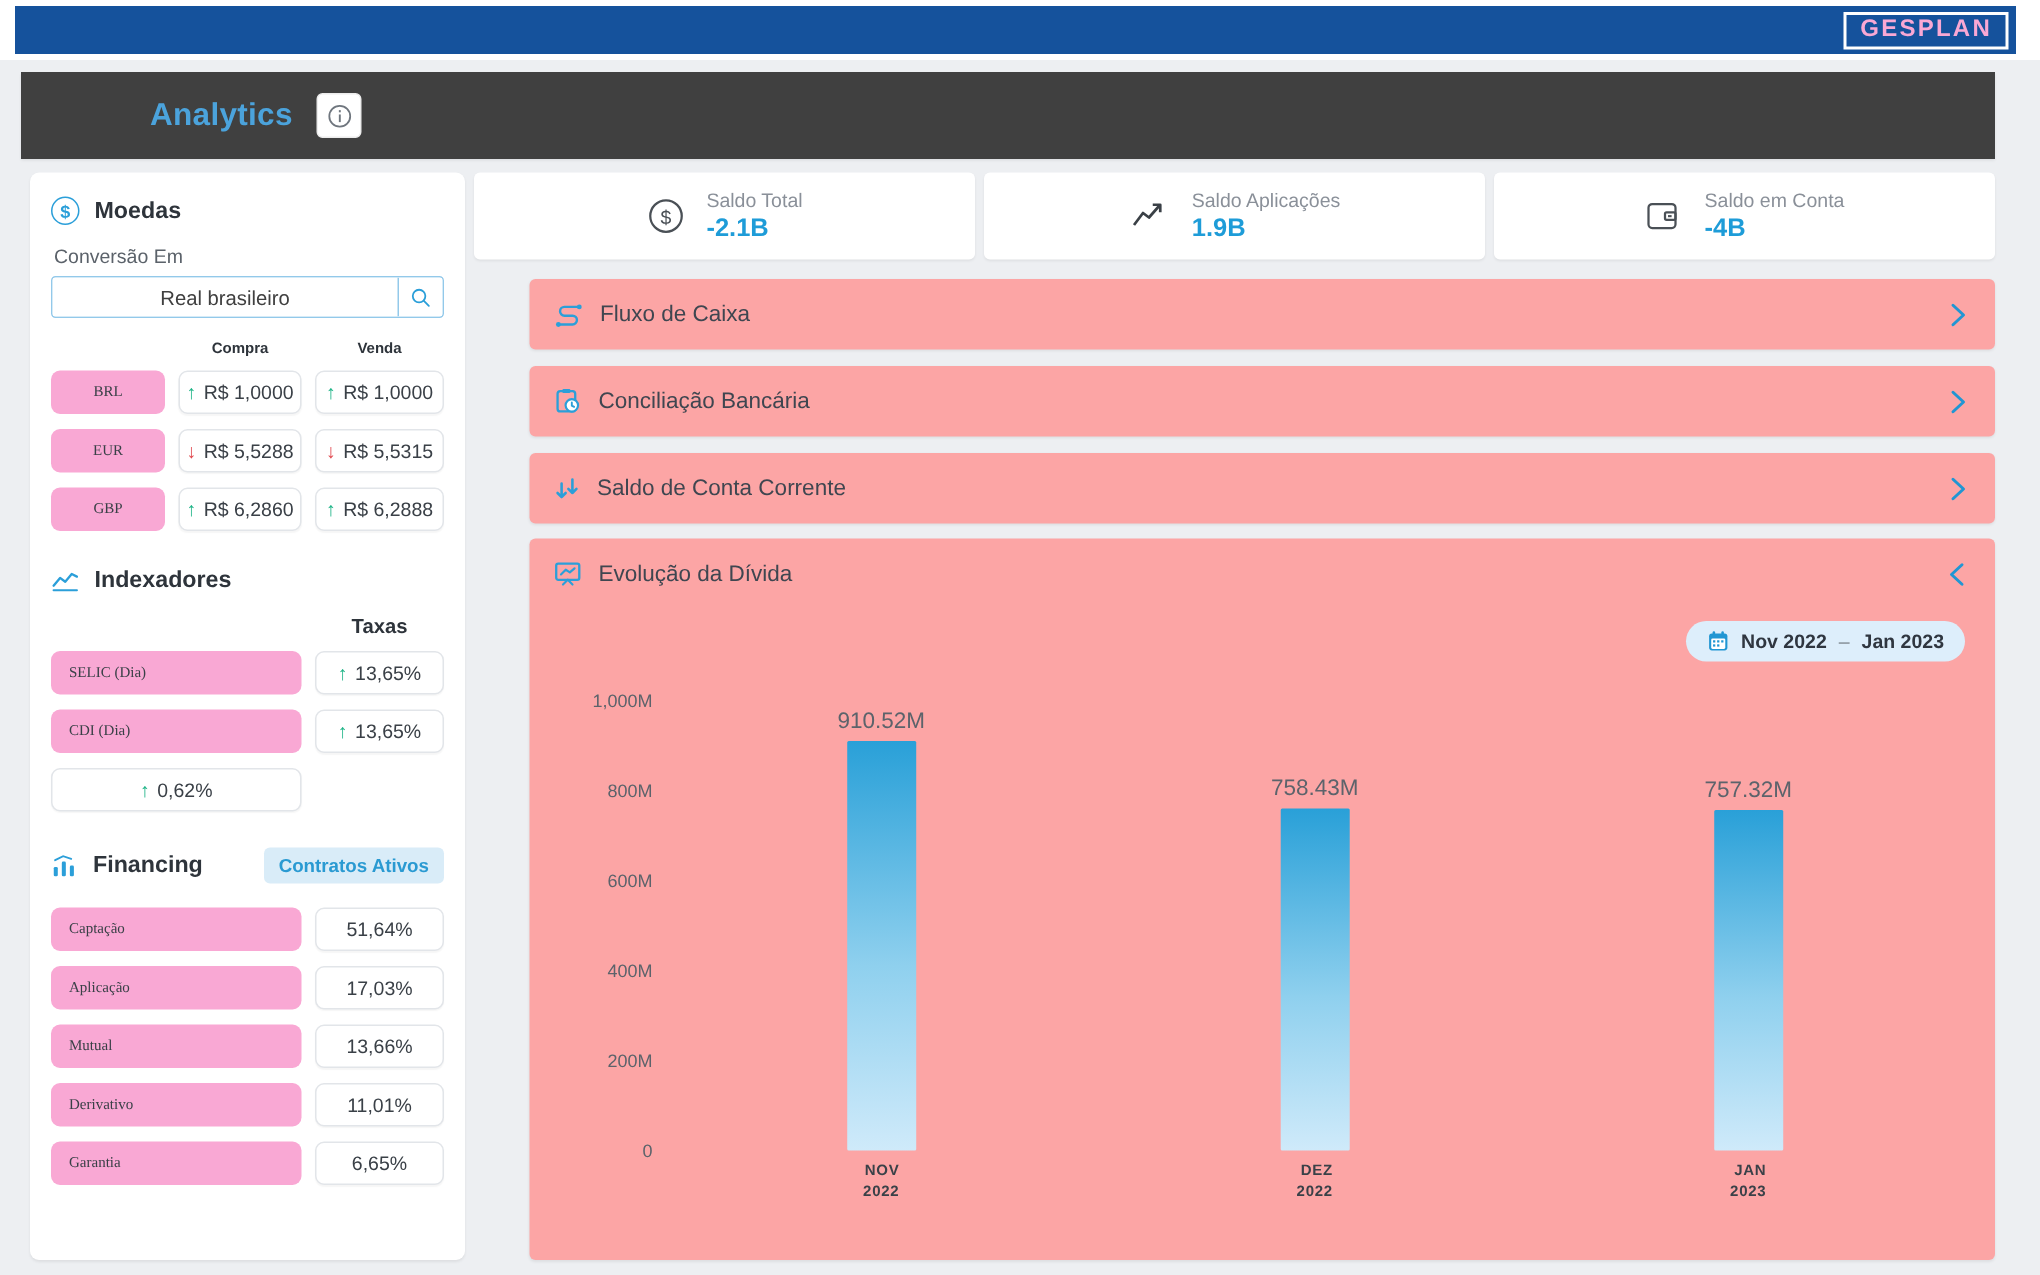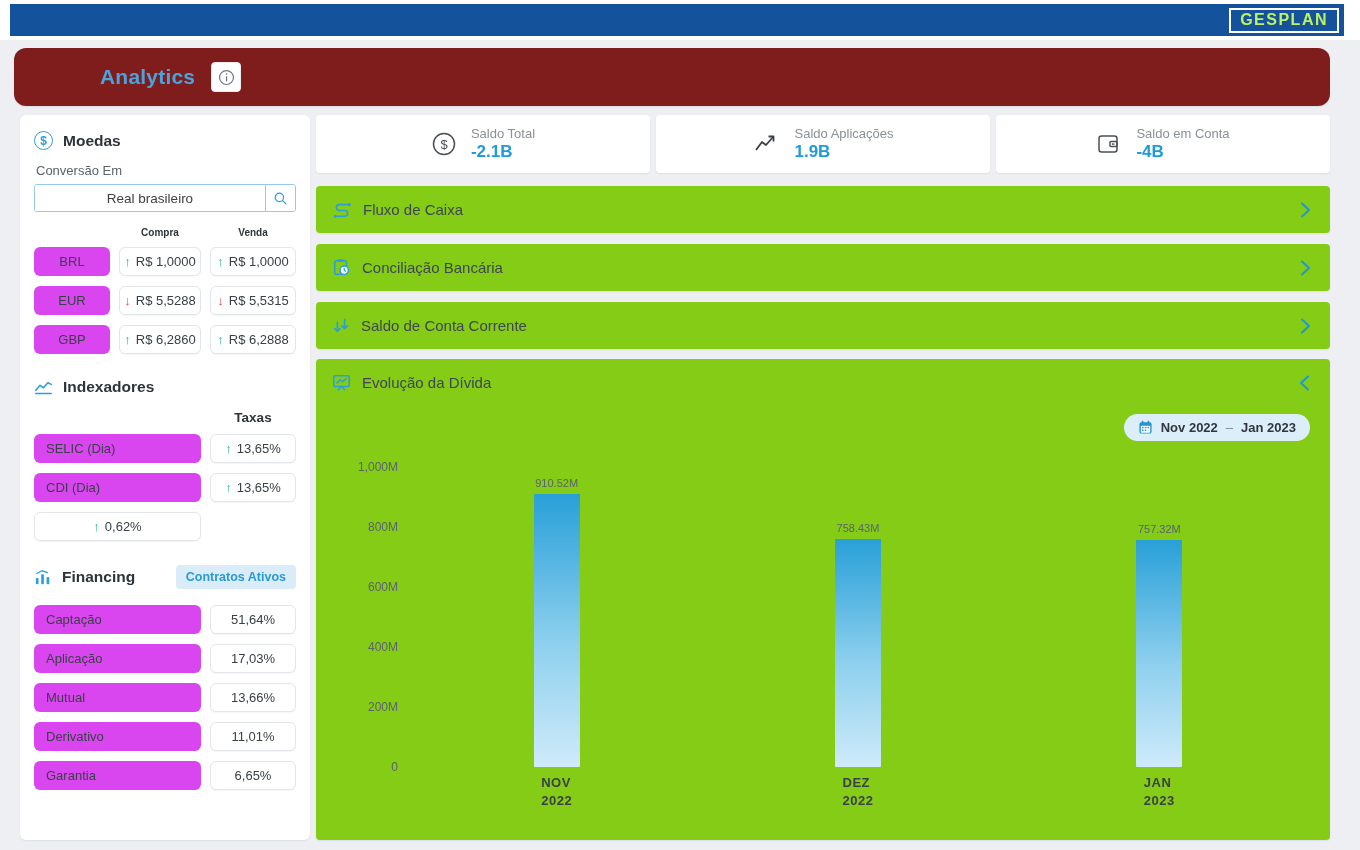--- a/index.html
+++ b/index.html
@@ -11,29 +11,29 @@
   }
   .app-bg { position:absolute; left:0; top:40px; right:0; bottom:0; background:#edeff2; }
 
   
   .top-header {
     position:absolute; top:4px; left:10px; width:1334px; height:32px;
     background:#15529c; display:flex; align-items:center; justify-content:flex-end;
     padding-right:5px; z-index:5;
   }
   .logo-box {
-    border:2px solid #ffffff; color:#bef264; background:transparent;
+    border:2px solid #ffffff; color:#f9a8d4; background:transparent;
     font-weight:bold; font-size:16px; letter-spacing:1.5px;
     padding:2px 9px 3px 9px; line-height:1;
   }
 
   
   .title-card {
     position:absolute; left:14px; top:48px; width:1316px; height:58px;
-    background:#7f1d1d; border-radius:12px; box-shadow:0 1px 2px rgba(0,0,0,.07);
+    background:#404040; border-radius:0; box-shadow:0 1px 2px rgba(0,0,0,.07);
     display:flex; align-items:center; padding-left:86px; gap:16px; z-index:2;
   }
   .page-title { color:#4ba3dc; font-size:21px; font-weight:bold; letter-spacing:.2px; }
   .info-btn {
     width:30px; height:30px; border:1px solid #ececec; border-radius:4px; background:#fff;
     display:flex; align-items:center; justify-content:center; cursor:pointer;
   }
 
   
   .sidebar {
@@ -60,23 +60,23 @@
     width:30px; border:none; border-left:1px solid #93c9ea; background:#fff;
     display:flex; align-items:center; justify-content:center; cursor:pointer;
   }
   .grid-3 { display:grid; grid-template-columns:1fr 82px 86px; gap:9px; align-items:center; }
   .grid-2 { display:grid; grid-template-columns:1fr 86px; gap:9px; align-items:center; }
   .cols-header { margin:15px 0 9px; font-size:10px; font-weight:bold; color:#2e343b; }
   .cols-header .c { text-align:center; }
   .cols-header .r { text-align:center; }
   .side-row { margin-bottom:10px; height:29px; }
   .pill {
-    background:#d946ef; border-radius:6px; height:29px;
+    background:#f9a8d4; border-radius:6px; height:29px;
     display:flex; align-items:center; justify-content:center;
-    font-size:13px; color:#3a4047;
+    font-size:10px; color:#3a4047;font-family:Liberation Serif, serif;
   }
   .pill.left { justify-content:flex-start; padding-left:12px; }
   .chip {
     background:#fff; border:1px solid #e2e5e9; border-radius:6px; height:29px;
     display:flex; align-items:center; justify-content:center; gap:5px;
     font-size:13px; color:#3a4047; box-shadow:0 1px 1px rgba(0,0,0,.04);
   }
   .dir-up { color:#1fb487; font-weight:bold; }
   .dir-down { color:#e0484e; font-weight:bold; }
   .section-gap { margin-top:24px; }
@@ -93,21 +93,21 @@
   .summary-row { display:flex; gap:6px; }
   .summary-card {
     flex:1; height:58px; background:#fff; border-radius:4px; box-shadow:0 1px 2px rgba(0,0,0,.07);
     display:flex; align-items:center; justify-content:center; gap:14px;
   }
   .summary-text { display:flex; flex-direction:column; gap:1px; }
   .summary-label { font-size:13px; color:#8a9099; }
   .summary-value { font-size:17px; font-weight:bold; color:#1e9cd8; }
 
   .panel {
-    margin-top:11px; background:#84cc16; border-radius:4px; box-shadow:0 1px 2px rgba(0,0,0,.07);
+    margin-top:11px; background:#fca5a5; border-radius:4px; box-shadow:0 1px 2px rgba(0,0,0,.07);margin-left:37px;
   }
   .panel-header {
     height:47px; display:flex; align-items:center; padding:0 18px 0 16px; cursor:pointer;
   }
   .panel-title { font-size:15px; color:#3f4650; margin-left:11px; flex:1; }
   .chevron { display:flex; align-items:center; }
 
   
   .debt-panel { margin-top:10px; height:481px; }
   .badge-row { display:flex; justify-content:flex-end; padding:8px 20px 0 0; }
@@ -122,26 +122,26 @@
   .y-axis { width:62px; height:300px; position:relative; }
   .y-tick {
     position:absolute; right:8px; transform:translateY(-50%);
     font-size:12px; color:#5c636b; white-space:nowrap;
   }
   .plot { flex:1; height:300px; position:relative; }
   .bar-slot {
     position:absolute; bottom:0; transform:translateX(-50%); height:100%;
     display:flex; flex-direction:column; align-items:center; justify-content:flex-end;
   }
-  .bar-value { font-size:11px; color:#5c636b; margin-bottom:5px; }
+  .bar-value { font-size:15px; color:#5c636b; margin-bottom:5px; }
   .bar { width:46px; border-radius:1px; }
   .x-labels { position:relative; height:44px; margin:7px 20px 0 90px; }
   .x-label {
-    position:absolute; transform:translateX(-50%); text-align:left;
-    font-size:13px; font-weight:bold; color:#3a4148; letter-spacing:.5px; line-height:1.35;
+    position:absolute; transform:translateX(-50%); text-align:right;
+    font-size:10px; font-weight:bold; color:#3a4148; letter-spacing:.5px; line-height:1.35;
   }
 </style>
 </head>
 <body>
 
 <div class="app-bg"></div>
 
 <div class="top-header">
   <div class="logo-box">GESPLAN</div>
 </div>

